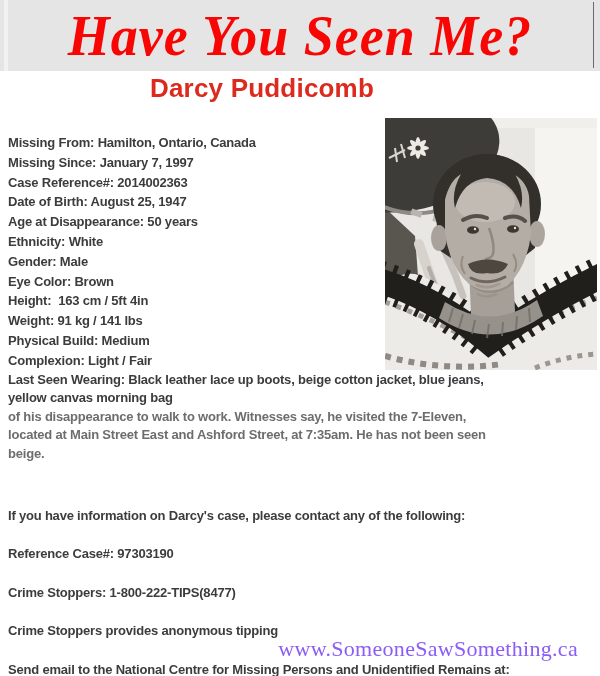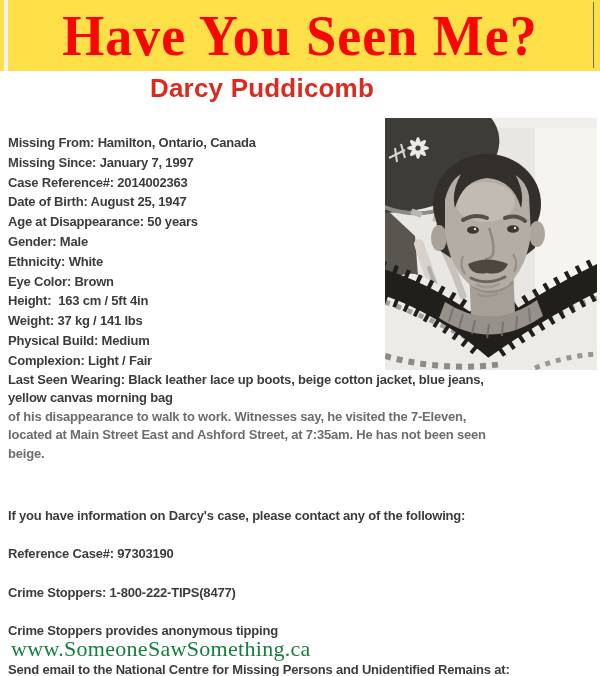--- a/index.html
+++ b/index.html
@@ -1,20 +1,20 @@
 <!DOCTYPE html>
 <html><head>
 <meta charset="utf-8">
 <style>
   html,body{margin:0;padding:0;background:#ffffff;}
   .page{position:relative;width:600px;height:676px;background:#ffffff;overflow:hidden;
         font-family:"Liberation Sans",sans-serif;}
   
-  .banner{position:absolute;top:0;left:0;width:600px;height:71px;background:#fde047;
-          display:flex;align-items:center;justify-content:center;}
+  .banner{position:absolute;top:0;left:0;width:600px;height:71px;background:#e5e5e5;
+          display:flex;align-items:center;justify-content:center;font-style:italic;}
   .banner-title{font-family:"Liberation Serif",serif;font-weight:bold;color:#f80603;
                 font-size:54px;letter-spacing:1px;white-space:nowrap;line-height:1;
                 transform:scaleY(1.04);}
   .banner-notch-left{position:absolute;left:4px;top:0;width:4px;height:71px;background:#f1f1ef;}
   .banner-line-right{position:absolute;right:6px;top:2px;width:1px;height:66px;background:#6a6a6a;}
   
   .person-name{position:absolute;top:73px;left:0;width:524px;text-align:center;
                color:#dc2a1f;font-size:26px;font-weight:bold;letter-spacing:.2px;}
   
   .photo{position:absolute;top:118px;right:3px;width:212px;height:252px;overflow:hidden;}
@@ -22,22 +22,22 @@
   
   .content{position:absolute;top:133px;left:8px;width:592px;
            font-size:13px;font-weight:bold;color:#3d3c3c;letter-spacing:-0.2px;}
   .line{white-space:pre;}
   .details .line{line-height:19.8px;}
   .para .line{line-height:18.6px;}
   .contact .line{line-height:18.6px;margin-top:20px;}
   .gray{color:#6e6d6d;}
   .spacer{height:23px;}
   
-  .footer{position:absolute;top:636px;left:11px;width:578px;text-align:left;
-          font-family:"Liberation Serif",serif;font-size:22px;color:#15803d;
+  .footer{position:absolute;top:636px;left:0;width:578px;text-align:right;
+          font-family:"Liberation Serif",serif;font-size:22px;color:#8b5cf6;
           letter-spacing:.3px;}
 </style>
 </head>
 <body>
 
 <div class="page">
 
   <div class="banner">
     <div class="banner-notch-left"></div>
     <span class="banner-title">Have You Seen Me?</span>
@@ -126,25 +126,25 @@
     </svg>
   </div>
 
   <div class="content">
     <div class="details">
       <div class="line">Missing From: Hamilton, Ontario, Canada</div>
       <div class="line">Missing Since: January 7, 1997</div>
       <div class="line">Case Reference#: 2014002363</div>
       <div class="line">Date of Birth: August 25, 1947</div>
       <div class="line">Age at Disappearance: 50 years</div>
+      <div class="line">Ethnicity: White</div>
       <div class="line">Gender: Male</div>
-      <div class="line">Ethnicity: White</div>
       <div class="line">Eye Color: Brown</div>
       <div class="line">Height:  163 cm / 5ft 4in</div>
-      <div class="line">Weight: 37 kg / 141 lbs</div>
+      <div class="line">Weight: 91 kg / 141 lbs</div>
       <div class="line">Physical Build: Medium</div>
       <div class="line">Complexion: Light / Fair</div>
     </div>
 
     <div class="para">
       <div class="line">Last Seen Wearing: Black leather lace up boots, beige cotton jacket, blue jeans,</div>
       <div class="line">yellow canvas morning bag</div>
       <div class="line gray">of his disappearance to walk to work. Witnesses say, he visited the 7-Eleven,</div>
       <div class="line gray">located at Main Street East and Ashford Street, at 7:35am. He has not been seen</div>
       <div class="line gray">beige.</div>

